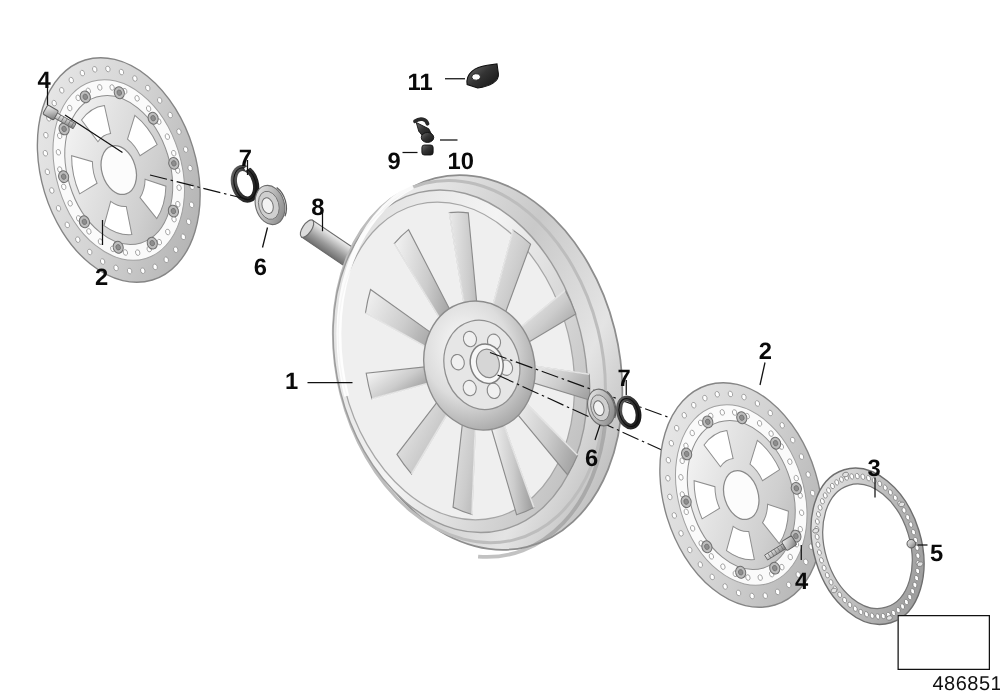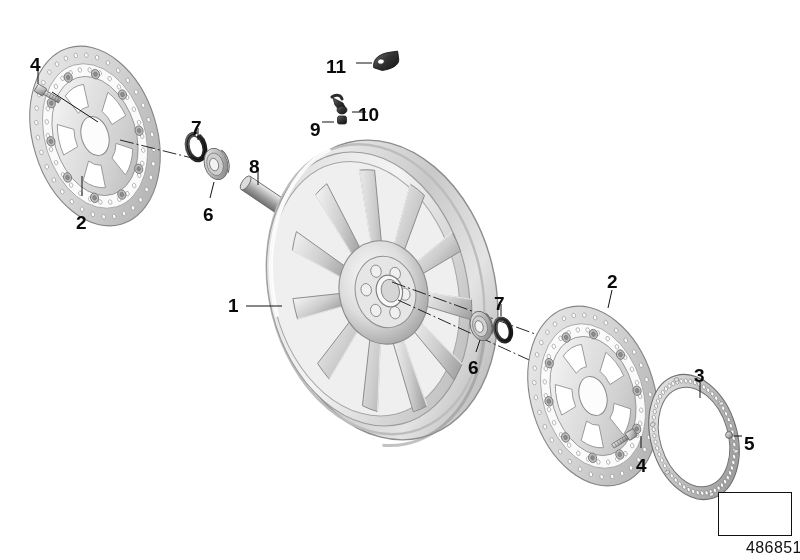--- a/index.html
+++ b/index.html
@@ -658,16 +658,16 @@
       <div class="callout" style="left: 694px; top: 366px;">3</div>
       <div class="callout" style="left: 30px; top: 55px;">4</div>
       <div class="callout" style="left: 636px; top: 456px;">4</div>
       <div class="callout" style="left: 744px; top: 434px;">5</div>
       <div class="callout" style="left: 203px; top: 205px;">6</div>
       <div class="callout" style="left: 468px; top: 358px;">6</div>
       <div class="callout" style="left: 191px; top: 118px;">7</div>
       <div class="callout" style="left: 494px; top: 294px;">7</div>
       <div class="callout" style="left: 249px; top: 157px;">8</div>
       <div class="callout" style="left: 310px; top: 120px;">9</div>
-      <div class="callout" style="left: 358px; top: 105px;">10</div>
+      <div class="callout" style="left: 358px; top: 120px;">10</div>
       <div class="callout" style="left: 326px; top: 57px;">11</div>
     </div>
 </div>
 
 </body></html>

